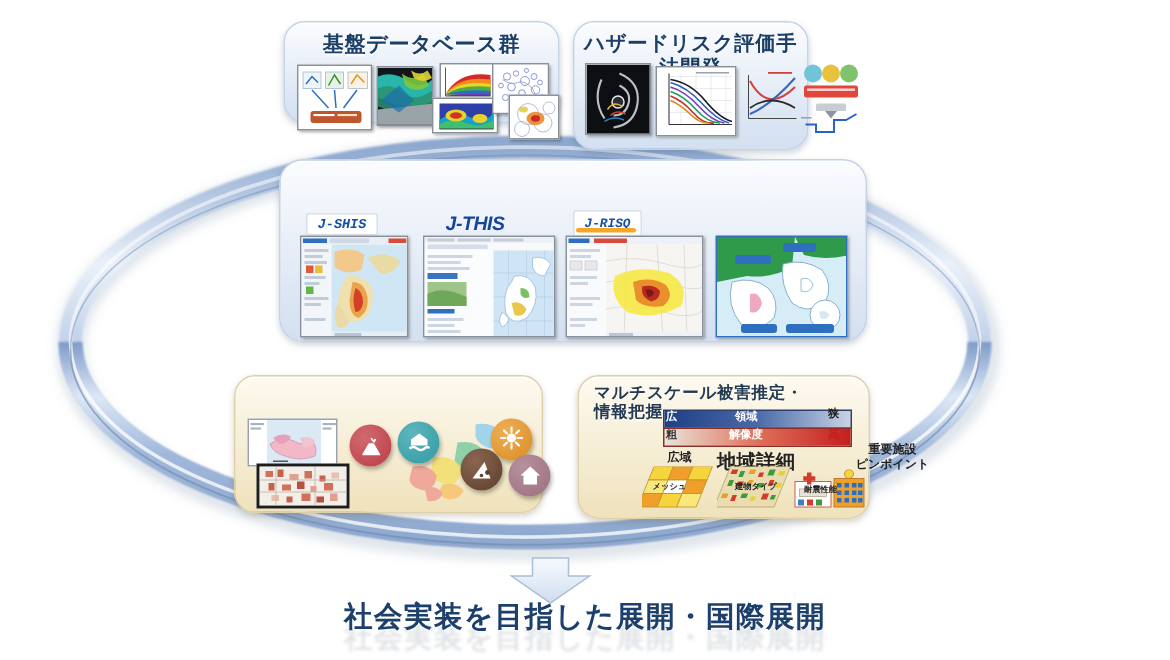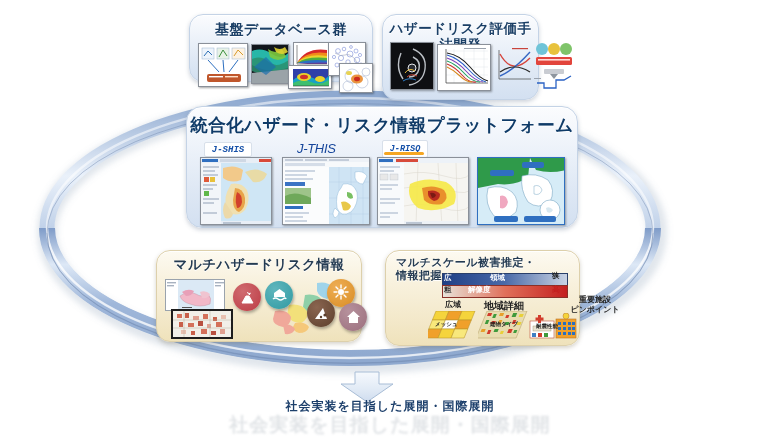--- a/index.html
+++ b/index.html
@@ -49,21 +49,21 @@
     position:absolute;text-align:center;width:100%;
     font-weight:bold;color:#1c3f6b;
     text-shadow:0 1px 1px rgba(255,255,255,.9);
   }
   .caption-shadow{
     position:absolute;width:100%;text-align:center;
     color:rgba(120,130,145,.22);font-weight:bold;
     filter:blur(1.2px);
   }
   .logo{
-    position:absolute;font-style:italic;font-weight:normal;
+    position:absolute;font-style:italic;font-weight:bold;
     color:#15459b;letter-spacing:-.3px;
   }
   .logo-badge{
     position:absolute;background:#fff;border:1px solid #d8e0ea;
     display:flex;align-items:center;justify-content:center;
     font-weight:bold;font-style:italic;color:#1550a8;font-family:Liberation Mono, monospace;
   }
   .risq-bar{position:absolute;background:#f5a623;height:3px;border-radius:2px;}
   .icon-circle{
     position:absolute;border-radius:50%;
@@ -285,21 +285,20 @@
         <rect x="4" y="17" width="32" height="1.6" fill="#ffd9d5"></rect>
         <rect x="10" y="27" width="20" height="5" rx="1" fill="#c9ccd2"></rect>
         <path d="M20 32 l4 0 l-4 5 l-4 -5 z" fill="#8e959e"></path>
         <path d="M3 41 L10 41 L10 46 L22 46 L22 38 L30 38 L37 34" stroke="#2a62c4" stroke-width="1.3" fill="none"></path>
         <rect x="0" y="36" width="7" height="1" fill="#9aa2ad"></rect>
       </svg>
     </div>
   </div>
 
   <div class="panel panel-blue" style="left:186px;top:106px;width:392px;height:122px;border-radius:16px;">
-    <div class="ptitle ptitle-big" style="left:0;top:8px;width:100%;text-align:center;font-size:17.5px;">統合化ハザード・リスク情報プラットフォーム</div>
 
     <div class="logo-badge" style="left:17px;top:35px;width:46px;height:13px;border-radius:2px;font-size:9px;">
       <span>J-SHIS</span>
     </div>
 
     <div class="logo" style="left:110px;top:34px;font-size:13px;">
       <span>J-THIS</span>
     </div>
 
     <div class="logo-badge" style="left:195px;top:33px;width:44px;height:16px;border-radius:2px;font-size:8.5px;">
@@ -435,21 +434,20 @@
         <path d="M68 50 Q72 48 75 52 Q73 56 69 54 Z" fill="#d8e8f0"></path>
         <rect x="44" y="4" width="22" height="6" rx="2" fill="#2f6fc0"></rect>
         <rect x="12" y="12" width="24" height="6" rx="2" fill="#2f6fc0"></rect>
         <rect x="16" y="58" width="24" height="6" rx="2" fill="#2f6fc0"></rect>
         <rect x="46" y="58" width="32" height="6" rx="2" fill="#2f6fc0"></rect>
       </svg>
     </div>
   </div>
 
   <div class="panel panel-cream" style="left:156px;top:250px;width:206px;height:92px;">
-    <div class="ptitle" style="left:0;top:6px;width:100%;text-align:center;font-size:13.5px;color:#243b52;">マルチハザードリスク情報</div>
 
     <div class="thumb" style="left:8px;top:28px;width:60px;height:32px;border-color:#9aa3ad;">
       <svg width="60" height="32" viewBox="0 0 60 32">
         <rect width="60" height="32" fill="#dbe9f5"></rect>
         <rect x="0" y="0" width="12" height="32" fill="#ffffff"></rect>
         <rect x="1" y="2" width="9" height="1.4" fill="#a8b2c0"></rect>
         <rect x="1" y="5" width="7" height="1.4" fill="#a8b2c0"></rect>
         <rect x="48" y="0" width="12" height="32" fill="#ffffff"></rect>
         <rect x="49" y="2" width="9" height="1.4" fill="#a8b2c0"></rect>
         <rect x="49" y="5" width="6" height="1.4" fill="#a8b2c0"></rect>
@@ -543,21 +541,21 @@
 
   <div class="panel panel-cream" style="left:385px;top:250px;width:195px;height:96px;">
     <div class="ptitle" style="left:10px;top:5px;width:170px;text-align:left;font-size:11px;color:#243b52;">マルチスケール被害推定・
 情報把握</div>
 
     <div style="position:absolute;left:56px;top:22px;width:124px;height:11px;background:linear-gradient(to right,#1f3f86,#4a6aa8,#c9d3e4);border:1px solid #2a3f6a;"></div>
     <div style="position:absolute;left:56px;top:34px;width:124px;height:11px;background:linear-gradient(to right,#e8e4da,#e0705a,#c41f1f);border:1px solid #8a3028;"></div>
     <div class="scalebar-label" style="left:58px;top:22px;font-size:7.5px;color:#ffffff;">広</div>
     <div class="scalebar-label" style="left:58px;top:34px;font-size:7.5px;color:#333;">粗</div>
     <div class="scalebar-label" style="left:104px;top:22px;font-size:7.5px;color:#ffffff;">領域</div>
-    <div class="scalebar-label" style="left:82px;top:34px;font-size:7.5px;color:#ffffff;">解像度</div>
+    <div class="scalebar-label" style="left:100px;top:34px;font-size:7.5px;color:#ffffff;">解像度</div>
     <div class="scalebar-label" style="left:166px;top:20px;font-size:7.5px;color:#1a1a1a;">狭</div>
     <div class="scalebar-label" style="left:166px;top:33px;font-size:8px;color:#c41f1f;">高</div>
 
     <div class="scalebar-label" style="left:44px;top:48px;width:46px;text-align:center;font-size:8px;color:#222;">広域</div>
     <div style="position:absolute;left:42px;top:60px;width:50px;height:30px;">
       <svg width="50" height="30" viewBox="0 0 50 30">
         <g transform="skewX(-22) translate(8,0)">
           <rect x="0" y="0" width="13" height="9" fill="#f5d43c" stroke="#b8942a" stroke-width=".5"></rect>
           <rect x="13" y="0" width="13" height="9" fill="#f0a02a" stroke="#b8942a" stroke-width=".5"></rect>
           <rect x="26" y="0" width="13" height="9" fill="#f5d43c" stroke="#b8942a" stroke-width=".5"></rect>
@@ -565,21 +563,21 @@
           <rect x="13" y="9" width="13" height="9" fill="#ffffff" stroke="#b8942a" stroke-width=".5"></rect>
           <rect x="26" y="9" width="13" height="9" fill="#f0a02a" stroke="#b8942a" stroke-width=".5"></rect>
           <rect x="0" y="18" width="13" height="9" fill="#f0a02a" stroke="#b8942a" stroke-width=".5"></rect>
           <rect x="13" y="18" width="13" height="9" fill="#f5d43c" stroke="#b8942a" stroke-width=".5"></rect>
           <rect x="26" y="18" width="13" height="9" fill="#f8e87c" stroke="#b8942a" stroke-width=".5"></rect>
         </g>
       </svg>
     </div>
     <div class="scalebar-label" style="left:49px;top:70px;font-size:5.5px;color:#222;">メッシュ</div>
 
-    <div class="scalebar-label" style="left:92px;top:48px;width:52px;text-align:center;font-size:10px;color:#222;">地域詳細</div>
+    <div class="scalebar-label" style="left:92px;top:48px;width:52px;text-align:center;font-size:13px;color:#222;">地域詳細</div>
     <div style="position:absolute;left:92px;top:60px;width:52px;height:30px;">
       <svg width="52" height="30" viewBox="0 0 52 30">
         <g transform="skewX(-22) translate(9,0)">
           <rect x="0" y="0" width="40" height="27" fill="#e8dcb0" stroke="#b8a46a" stroke-width=".5"></rect>
           <g>
             <rect x="2" y="2" width="4" height="3" fill="#d23c2c"></rect>
             <rect x="8" y="3" width="3" height="4" fill="#3f9a3c"></rect>
             <rect x="14" y="2" width="4" height="3" fill="#e8a02a"></rect>
             <rect x="21" y="4" width="3" height="3" fill="#d23c2c"></rect>
             <rect x="27" y="2" width="4" height="4" fill="#3f9a3c"></rect>
@@ -641,15 +639,15 @@
           <stop offset="0%" stop-color="#f6f9fd"></stop>
           <stop offset="55%" stop-color="#e2ebf6"></stop>
           <stop offset="100%" stop-color="#cfdcee"></stop>
         </linearGradient>
       </defs>
       <path d="M28 2 L52 2 L52 14 L66 14 L40 32 L14 14 L28 14 Z" fill="url(#arrGrad)" stroke="#a8bdd6" stroke-width="1"></path>
     </svg>
   </div>
 
   <div class="caption-shadow" style="left:0;top:412px;font-size:19px;letter-spacing:1px;">社会実装を目指した展開・国際展開</div>
-  <div class="caption" style="left:0;top:398px;font-size:12px;letter-spacing:1px;">社会実装を目指した展開・国際展開</div>
+  <div class="caption" style="left:0;top:398px;font-size:19px;letter-spacing:1px;">社会実装を目指した展開・国際展開</div>
 
 </div>
 
 </body></html>

